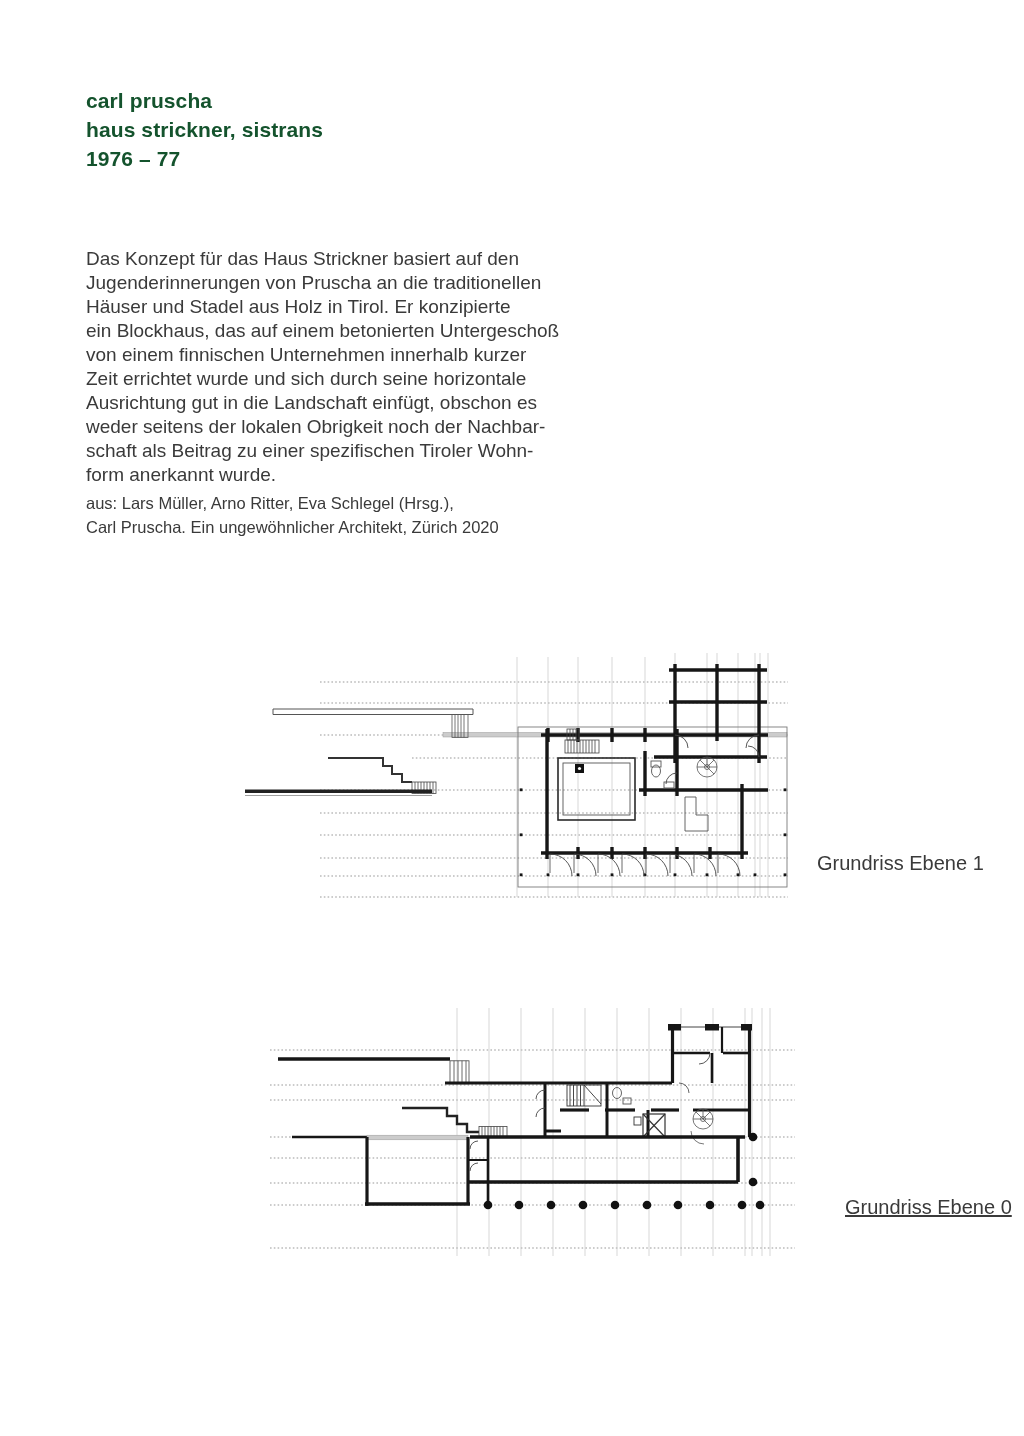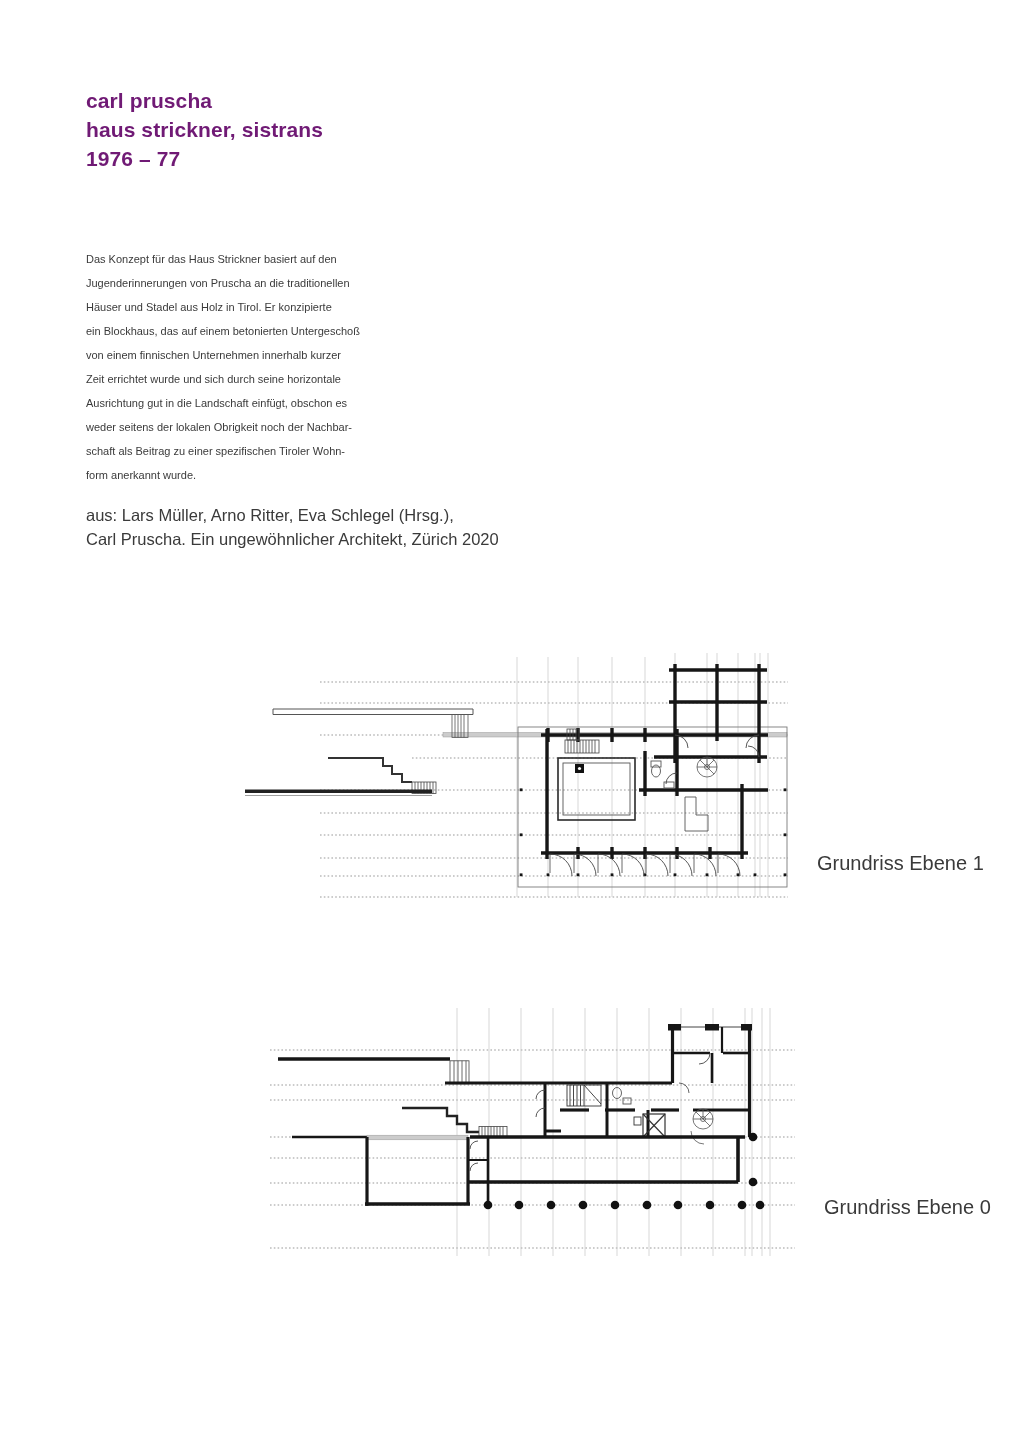--- a/index.html
+++ b/index.html
@@ -1,27 +1,27 @@
 <!DOCTYPE html>
 <html><head>
 <meta charset="utf-8">
 <style>
   html,body{margin:0;padding:0;}
   body{width:1024px;height:1436px;position:relative;background:#ffffff;
        font-family:"Liberation Sans", sans-serif;overflow:hidden;}
   .abs{position:absolute;}
   #title{left:86px;top:86px;font-size:21px;line-height:29px;font-weight:700;
-         color:#701a75;white-space:pre-line;letter-spacing:0.1px;}
-  #body-text{left:86px;top:247px;width:520px;font-size:11px;line-height:24px;
+         color:#14532d;white-space:pre-line;letter-spacing:0.1px;}
+  #body-text{left:86px;top:247px;width:520px;font-size:19px;line-height:24px;
          color:#3a3a3a;white-space:pre-line;}
-  #attribution{left:86px;top:503px;width:560px;font-size:16.5px;line-height:24px;
+  #attribution{left:86px;top:491px;width:560px;font-size:16.5px;line-height:24px;
          color:#3a3a3a;white-space:pre-line;}
   .fig-label{font-size:20px;color:#3a3a3a;}
   #fig1-label{left:817px;top:852px;}
-  #fig2-label{left:824px;top:1196px;}
+  #fig2-label{left:845px;top:1196px;text-decoration:underline;}
   #plan1{left:240px;top:645px;}
   #plan2{left:255px;top:1000px;}
   svg{display:block;}
 </style>
 </head>
 <body>
 
 <div class="abs" id="title">carl pruscha
 haus strickner, sistrans
 1976 – 77</div>

